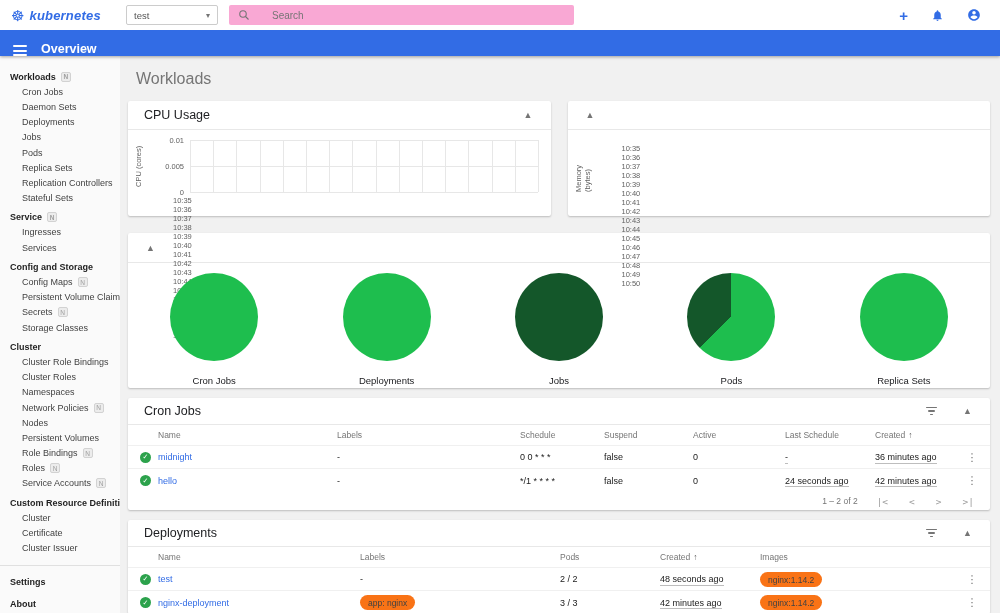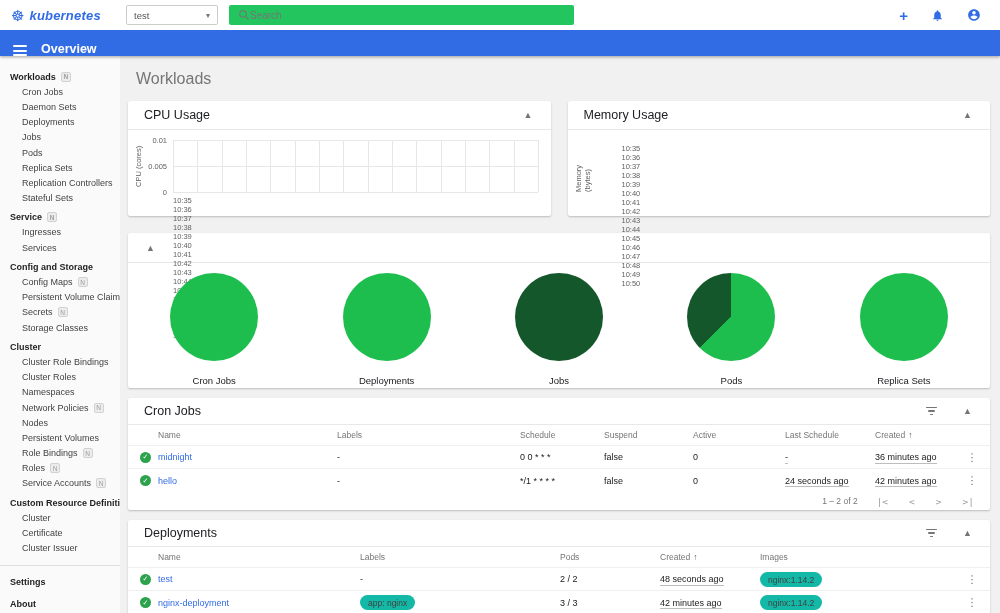--- a/index.html
+++ b/index.html
@@ -8,22 +8,22 @@
 
   
   .topbar { height:30px; background:#fff; display:flex; align-items:center; position:relative; z-index:3; }
   .logo { display:flex; align-items:center; gap:5px; padding-left:11px; width:118px; flex-shrink:0; cursor:pointer; }
   .logo-wheel { color:#326ce5; font-size:15px; line-height:1; }
   .logo-text { color:#326ce5; font-weight:bold; font-size:13px; letter-spacing:.2px;font-style:italic; }
   .ns-select { width:92px; height:20px; border:1px solid #ccc; border-radius:2px; background:#fff;
                display:flex; align-items:center; padding:0 7px; margin-left:8px; cursor:pointer; }
   .ns-value { font-size:9.5px; color:#555; flex:1; }
   .ns-caret { font-size:8px; color:#757575; }
-  .searchbox { width:345px; height:20px; background:#22c55e; border-radius:2px; margin-left:11px;
-               display:flex; align-items:center; padding:0 9px; gap:0; }
+  .searchbox { width:345px; height:20px; background:#f9a8d4; border-radius:2px; margin-left:11px;
+               display:flex; align-items:center; padding:0 9px; gap:22px; }
   .searchbox svg { flex-shrink:0; }
   .searchbox input { border:0; outline:0; background:transparent; font-family:inherit; font-size:10px; color:#333; width:100%; }
   .searchbox input::placeholder { color:#757575; }
   .top-actions { margin-left:auto; display:flex; align-items:center; gap:23px; padding-right:19px; }
   .top-actions .ticon { color:#326ce5; cursor:pointer; display:flex; align-items:center; }
   .plus-glyph { font-size:15px; font-weight:bold; line-height:1; }
 
   
   .navbar { height:26px; background:#326ce5; display:flex; align-items:flex-end; padding-left:13px;
             box-shadow:0 1px 3px rgba(0,0,0,.35); position:relative; z-index:2; }
@@ -56,21 +56,21 @@
   .filter-btn i:nth-child(3){ width:3px; margin:0 auto; }
 
   
   .charts-row { display:flex; gap:17px; margin-bottom:17px; }
   .chart-card { flex:1; height:115px; }
   .chart-card .card-header { height:29px; }
   .chart-body { padding:10px 12px 0 6px; display:flex; }
   .ylabel { writing-mode:vertical-rl; transform:rotate(180deg); font-size:7.5px; color:#616161;
             height:52px; display:flex; align-items:center; justify-content:center; }
   .chart-main { flex:1; }
-  .chart-row { display:flex; height:52px; }
+  .chart-row { display:flex; height:52px;margin-left:17px; }
   .yaxis { width:30px; position:relative; font-size:7.5px; color:#616161; }
   .yaxis span { position:absolute; right:6px; transform:translateY(-50%); white-space:nowrap; }
   .cpu .yaxis .i0 { top:0; } .cpu .yaxis .i1 { top:50%; } .cpu .yaxis .i2 { top:100%; }
   .mem .yaxis .i0 { top:42%; } .mem .yaxis .i1 { top:100%; }
   .plot { flex:1; position:relative;
           background-image:repeating-linear-gradient(to right,#e7e7e7 0 1px,transparent 1px calc(100%/15));
           border-right:1px solid #e7e7e7; }
   .hline { position:absolute; left:0; right:0; height:1px; background:#e7e7e7; }
   .cpu .h0{top:0;} .cpu .h1{top:50%;} .cpu .h2{top:100%;}
   .mem .h1{top:42%;} .mem .h2{top:100%;}
@@ -96,21 +96,21 @@
   .dep-cols   { grid-template-columns:18px 202px 200px 100px 100px 1fr 36px; }
   .thead { height:21px; font-size:8.5px; color:#757575; border-bottom:1px solid #f0f0f0; }
   .th { display:flex; align-items:center; gap:3px; }
   .sort-arrow { font-size:8.5px; color:#616161; }
   .trow { height:23px; font-size:9px; color:#212121; border-bottom:1px solid #f0f0f0; }
   .trow:last-child { border-bottom:0; }
   .okball { width:11px; height:11px; border-radius:50%; background:#2ca24c; color:#fff; font-size:7px;
             display:flex; align-items:center; justify-content:center; }
   .link { color:#326ce5; cursor:pointer; }
   .u { border-bottom:1px solid #bdbdbd; padding-bottom:0.5px; width:max-content; cursor:default; }
-  .chip { background:#14b8a6; border-radius:9px; padding:2.5px 8px; font-size:8.5px; color:#424242; width:max-content; }
+  .chip { background:#f97316; border-radius:9px; padding:2.5px 8px; font-size:8.5px; color:#424242; width:max-content; }
   .kebab { color:#757575; font-size:11px; text-align:center; cursor:pointer; }
   .pgrow { height:18px; display:flex; align-items:center; justify-content:flex-end; gap:19px;
            padding-right:16px; font-size:8.5px; color:#757575; }
   .pg-icons { display:flex; gap:21px; font-size:9.5px; color:#9e9e9e; font-family:"DejaVu Sans Mono", monospace; }
   .pg-icons span { cursor:pointer; }
 </style>
 </head>
 <body>
 
 <div class="topbar">
@@ -372,21 +372,20 @@
                 <span class="i13">10:48</span>
                 <span class="i14">10:49</span>
                 <span class="i15">10:50</span>
               </div>
           </div>
         </div>
       </section>
 
       <section class="card chart-card mem">
         <div class="card-header">
-          <span class="card-title">Memory Usage</span>
           <span class="collapse-caret">▲</span>
         </div>
         <div class="chart-body">
           <div class="ylabel">Memory (bytes)</div>
           <div class="chart-main">
             <div class="xticks">
 
             <span class="i0">10:35</span>
                 <span class="i1">10:36</span>
                 <span class="i2">10:37</span>

